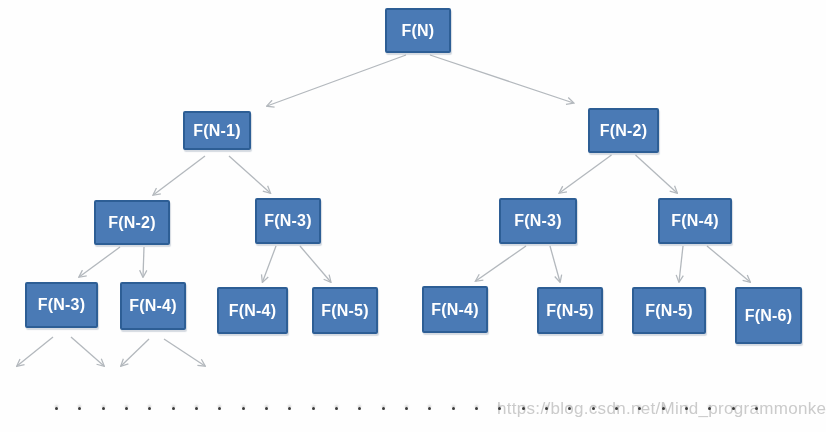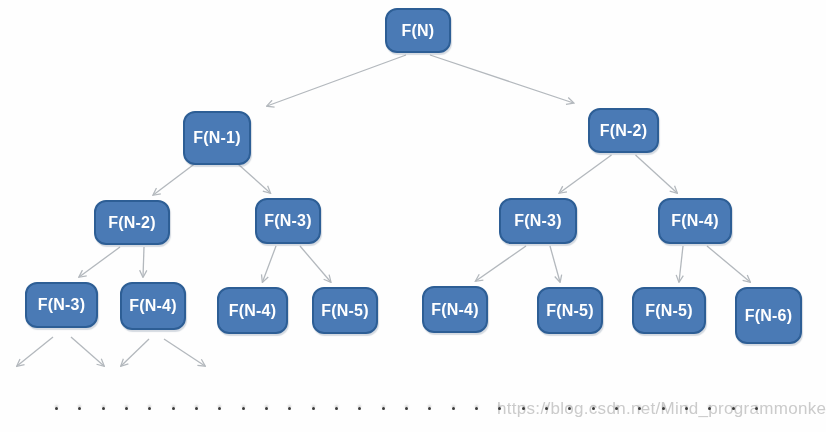--- a/index.html
+++ b/index.html
@@ -16,21 +16,21 @@
     overflow: hidden;
   }
   .node {
     position: absolute;
     box-sizing: border-box;
     display: flex;
     align-items: center;
     justify-content: center;
     background: var(--node-fill, #4a7ab5);
     border: 2px solid var(--node-border, #2d5e95);
-    border-radius: 12px;
+    border-radius: 2px;
     color: var(--node-text, #ffffff);
     font-weight: bold;
     font-size: 16px;
     letter-spacing: 0.2px;
     box-shadow: 1px 2px 1px rgba(90,110,140,0.25);
     z-index: 2;
   }
   #edges {
     position: absolute;
     left: 0;
@@ -81,21 +81,21 @@
       <line x1="683" y1="246" x2="679" y2="282" stroke="#b3b8bd" stroke-width="1.3" marker-end="url(#ah)"></line>
       <line x1="707" y1="246" x2="750.125" y2="282" stroke="#b3b8bd" stroke-width="1.3" marker-end="url(#ah)"></line>
       <line x1="53" y1="337" x2="17" y2="366" stroke="#b3b8bd" stroke-width="1.3" marker-end="url(#ah)"></line>
       <line x1="71" y1="337" x2="104" y2="366" stroke="#b3b8bd" stroke-width="1.3" marker-end="url(#ah)"></line>
       <line x1="149" y1="339" x2="121" y2="366" stroke="#b3b8bd" stroke-width="1.3" marker-end="url(#ah)"></line>
       <line x1="164" y1="339" x2="205" y2="366" stroke="#b3b8bd" stroke-width="1.3" marker-end="url(#ah)"></line>
     </svg>
 
   <div id="nodes">
       <div class="node" style="left: 385px; top: 8px; width: 66px; height: 45px;">F(N)</div>
-      <div class="node" style="left: 183px; top: 111px; width: 68px; height: 54px;">F(N-1)</div>
+      <div class="node" style="left: 183px; top: 111px; width: 68px; height: 39px;">F(N-1)</div>
       <div class="node" style="left: 588px; top: 108px; width: 71px; height: 45px;">F(N-2)</div>
       <div class="node" style="left: 94px; top: 200px; width: 76px; height: 45px;">F(N-2)</div>
       <div class="node" style="left: 255px; top: 198px; width: 66px; height: 46px;">F(N-3)</div>
       <div class="node" style="left: 499px; top: 198px; width: 78px; height: 46px;">F(N-3)</div>
       <div class="node" style="left: 658px; top: 198px; width: 74px; height: 46px;">F(N-4)</div>
       <div class="node" style="left: 25px; top: 282px; width: 73px; height: 46px;">F(N-3)</div>
       <div class="node" style="left: 120px; top: 282px; width: 66px; height: 48px;">F(N-4)</div>
       <div class="node" style="left: 217px; top: 287px; width: 71px; height: 47px;">F(N-4)</div>
       <div class="node" style="left: 312px; top: 287px; width: 66px; height: 47px;">F(N-5)</div>
       <div class="node" style="left: 422px; top: 286px; width: 66px; height: 47px;">F(N-4)</div>

